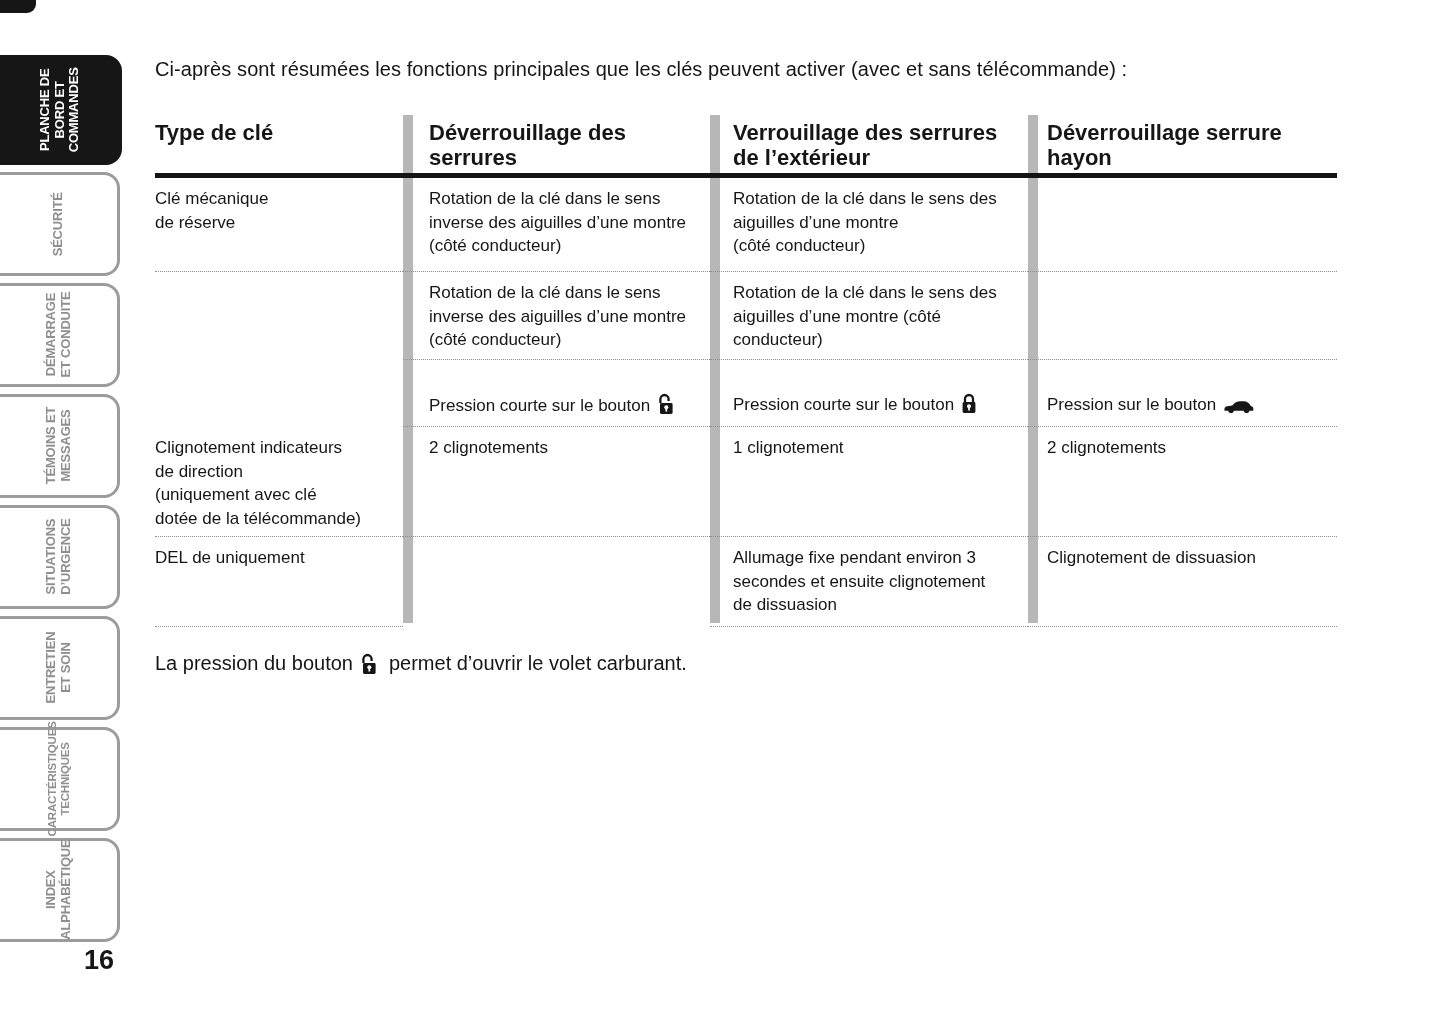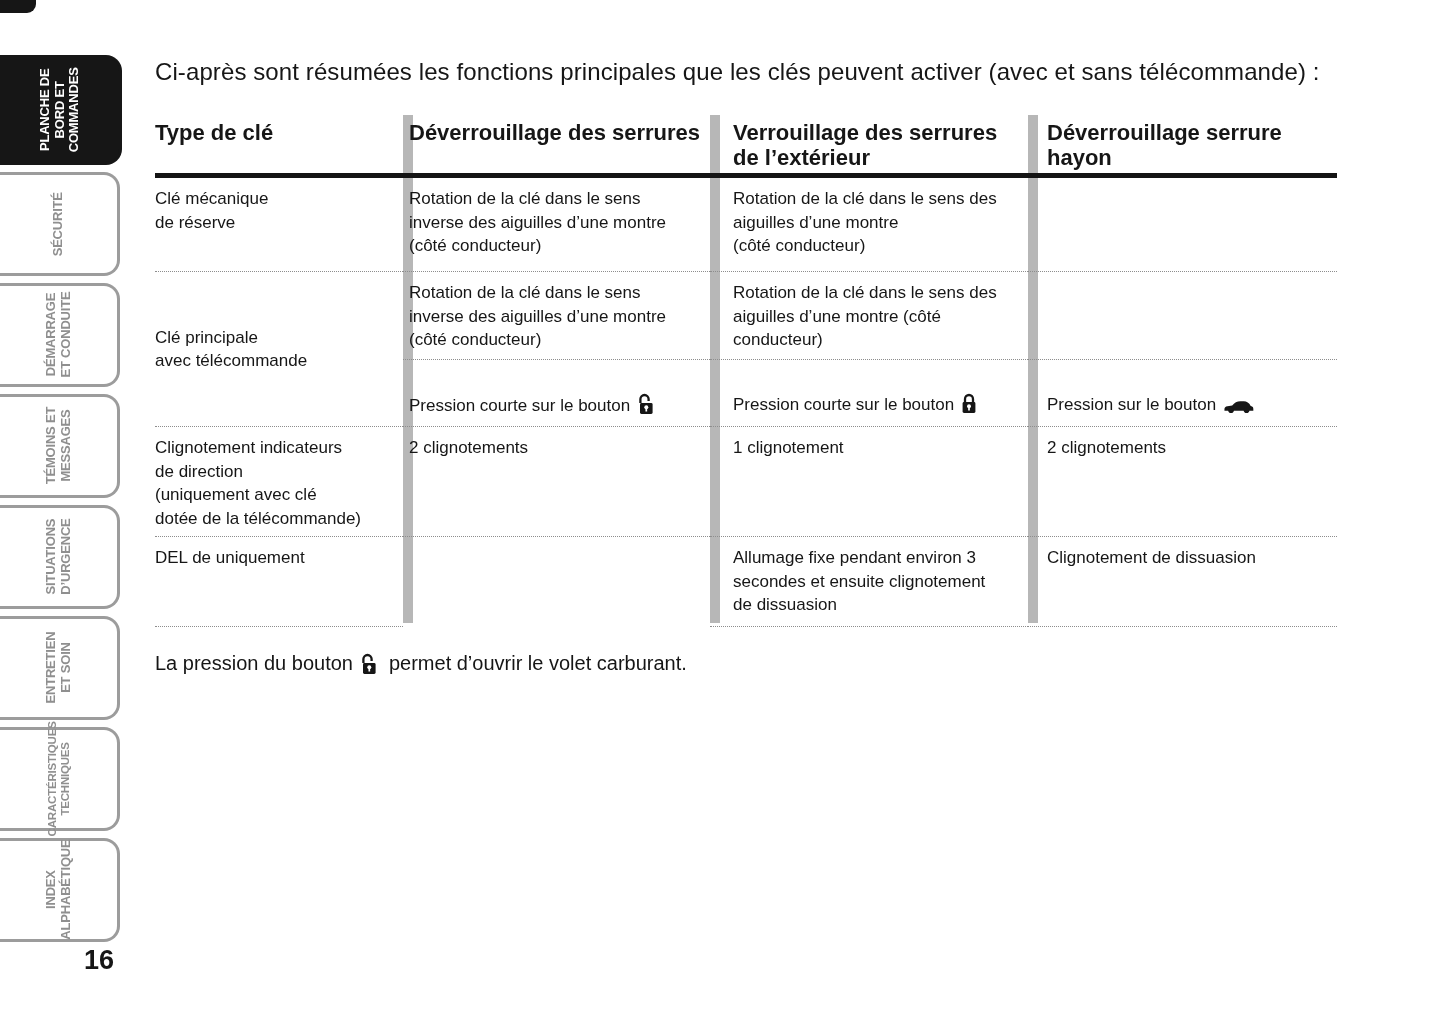--- a/index.html
+++ b/index.html
@@ -1,31 +1,31 @@
 <!DOCTYPE html>
 <html><head>
 <meta charset="utf-8">
 <style>
   html,body{margin:0;padding:0;background:#ffffff;}
   .page{position:relative;width:1445px;height:1026px;background:#fff;
         font-family:"Liberation Sans","DejaVu Sans",sans-serif;color:#161616;overflow:hidden;}
 
-  .intro{position:absolute;left:155px;top:58px;font-size:24px;margin:0;letter-spacing:0.1px;}
+  .intro{position:absolute;left:155px;top:58px;font-size:20px;margin:0;letter-spacing:0.1px;}
 
   
   .tbl{position:absolute;left:155px;top:112px;width:1182px;display:grid;
        grid-template-columns:248px 307px 318px 309px;
        grid-template-rows:61px 5px 94px 88px 67px 110px 90px;}
   .vbar{position:absolute;top:3px;height:508px;width:10px;background:#b7b7b7;z-index:0;}
   .vb1{left:248px}.vb2{left:555px}.vb3{left:873px}
   .blackline{grid-row:2;grid-column:1/-1;background:#141414;position:relative;z-index:2;}
   .hcell,.cell{position:relative;z-index:1;white-space:pre-line;box-sizing:border-box;padding-right:6px;}
   .hcell{font-weight:bold;font-size:22px;line-height:25px;padding-top:8px;}
   .cell{font-size:17px;line-height:23.5px;padding-top:9px;}
-  .pl2{padding-left:6px}.pl3{padding-left:23px}.pl4{padding-left:19px}
+  .pl2{padding-left:26px}.pl3{padding-left:23px}.pl4{padding-left:19px}
   .dot{border-bottom:1px dotted #8d8d8d;}
   .span2{display:flex;align-items:center;padding-top:0;}
   .icell svg{vertical-align:-4px;margin-left:7px;}
 
   
   .note{position:absolute;left:155px;top:652px;font-size:20px;margin:0;}
   .note svg{vertical-align:-5px;margin:0 12px 0 7px;}
 
   
   .tab{position:absolute;left:0;width:120px;box-sizing:border-box;background:#fff;
@@ -108,22 +108,20 @@
     <div class="cell dot" style="grid-row:3;grid-column:1">Clé mécanique
 de réserve</div>
     <div class="cell dot pl2" style="grid-row:3;grid-column:2">Rotation de la clé dans le sens
 inverse des aiguilles d’une montre
 (côté conducteur)</div>
     <div class="cell dot pl3" style="grid-row:3;grid-column:3">Rotation de la clé dans le sens des
 aiguilles d’une montre
 (côté conducteur)</div>
     <div class="cell dot pl4" style="grid-row:3;grid-column:4"></div>
 
-    <div class="cell dot span2" style="grid-row:4 / span 2;grid-column:1">Clé principale
-avec télécommande</div>
     <div class="cell dot pl2" style="grid-row:4;grid-column:2">Rotation de la clé dans le sens
 inverse des aiguilles d’une montre
 (côté conducteur)</div>
     <div class="cell dot pl3" style="grid-row:4;grid-column:3">Rotation de la clé dans le sens des
 aiguilles d’une montre (côté
 conducteur)</div>
     <div class="cell dot pl4" style="grid-row:4;grid-column:4"></div>
 
     <div class="cell dot pl2 icell" style="grid-row:5;grid-column:2">
       <span>Pression courte sur le bouton</span><svg width="17" height="22" viewBox="0 0 17 22">

